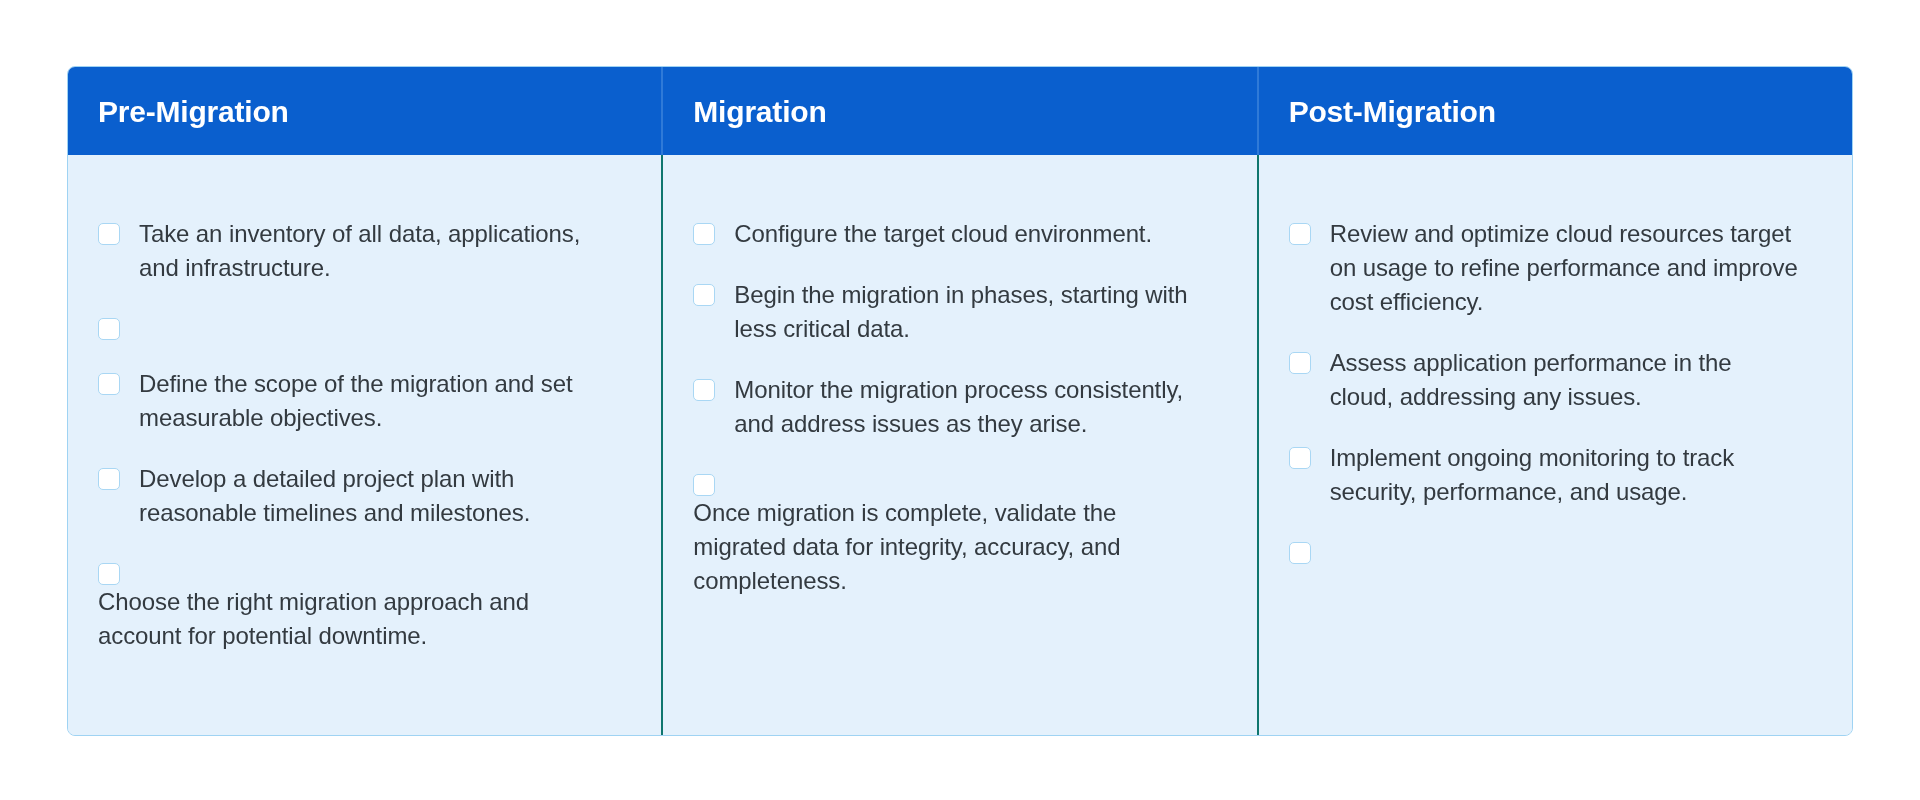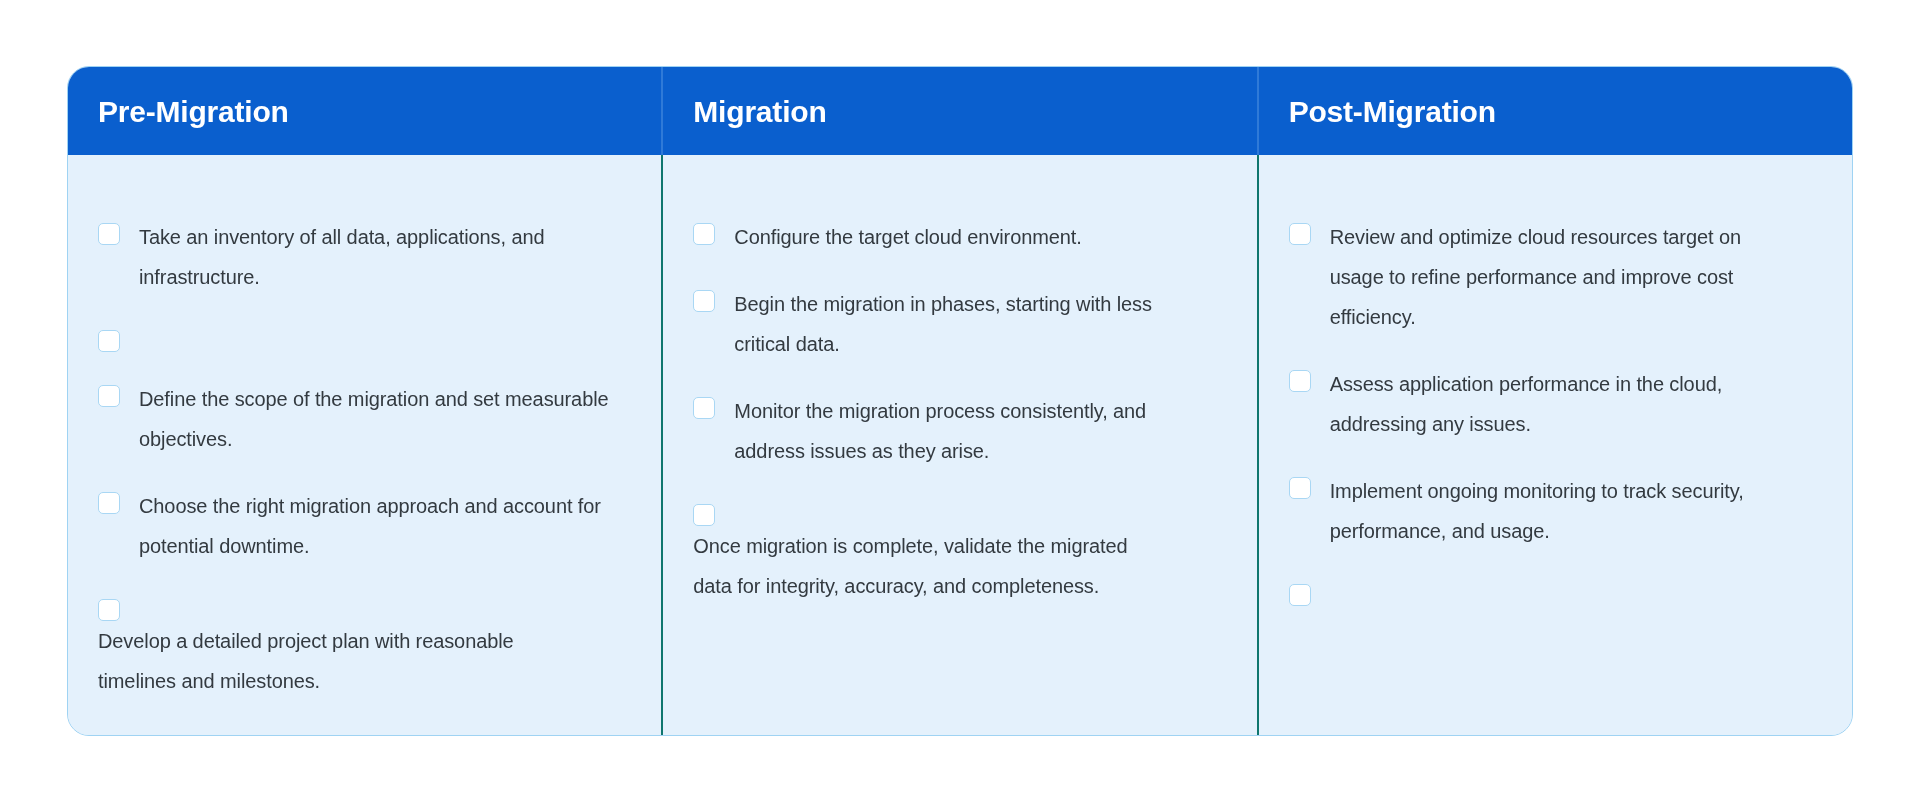--- a/index.html
+++ b/index.html
@@ -25,21 +25,21 @@
   
   .checklist-card {
     position: absolute;
     left: 67px;
     top: 66px;
     width: 1786px;
     height: 670px;
     box-sizing: border-box;
     background: #e4f1fc;
     border: 1px solid #9fd3f3;
-    border-radius: 22px;
+    border-radius: 8px;
     overflow: hidden;
     display: flex;
     flex-direction: column;
   }
 
   
   .card-header-row {
     display: flex;
     height: 88px;
     flex: 0 0 88px;
@@ -95,22 +95,22 @@
     height: 22px;
     box-sizing: border-box;
     background: #ffffff;
     border: 1.5px solid #a9d7f4;
     border-radius: 5px;
     margin-top: 6px;
     margin-right: 19px;
     cursor: pointer;
   }
   .check-label {
-    font-size: 20px;
-    line-height: 40px;
+    font-size: 24px;
+    line-height: 34px;
     color: #333a40;
     letter-spacing: -0.1px;
     max-width: 470px;
   }
 </style>
 </head>
 <body>
 
 <div class="page">
 
@@ -137,25 +137,25 @@
         </div>
         <div class="check-item">
           <span class="checkbox"></span>
         </div>
         <div class="check-item">
           <span class="checkbox"></span>
           <span class="check-label">Define the scope of the migration and set measurable objectives.</span>
         </div>
         <div class="check-item">
           <span class="checkbox"></span>
-          <span class="check-label">Choose the right migration approach and account for potential downtime.</span>
+          <span class="check-label">Develop a detailed project plan with reasonable timelines and milestones.</span>
         </div>
         <div class="check-item">
           <span class="checkbox"></span>
-          <span class="check-label">Develop a detailed project plan with reasonable timelines and milestones.</span>
+          <span class="check-label">Choose the right migration approach and account for potential downtime.</span>
         </div>
       </div>
 
       <div class="card-column">
         <div class="check-item">
           <span class="checkbox"></span>
           <span class="check-label">Configure the target cloud environment.</span>
         </div>
         <div class="check-item">
           <span class="checkbox"></span>

